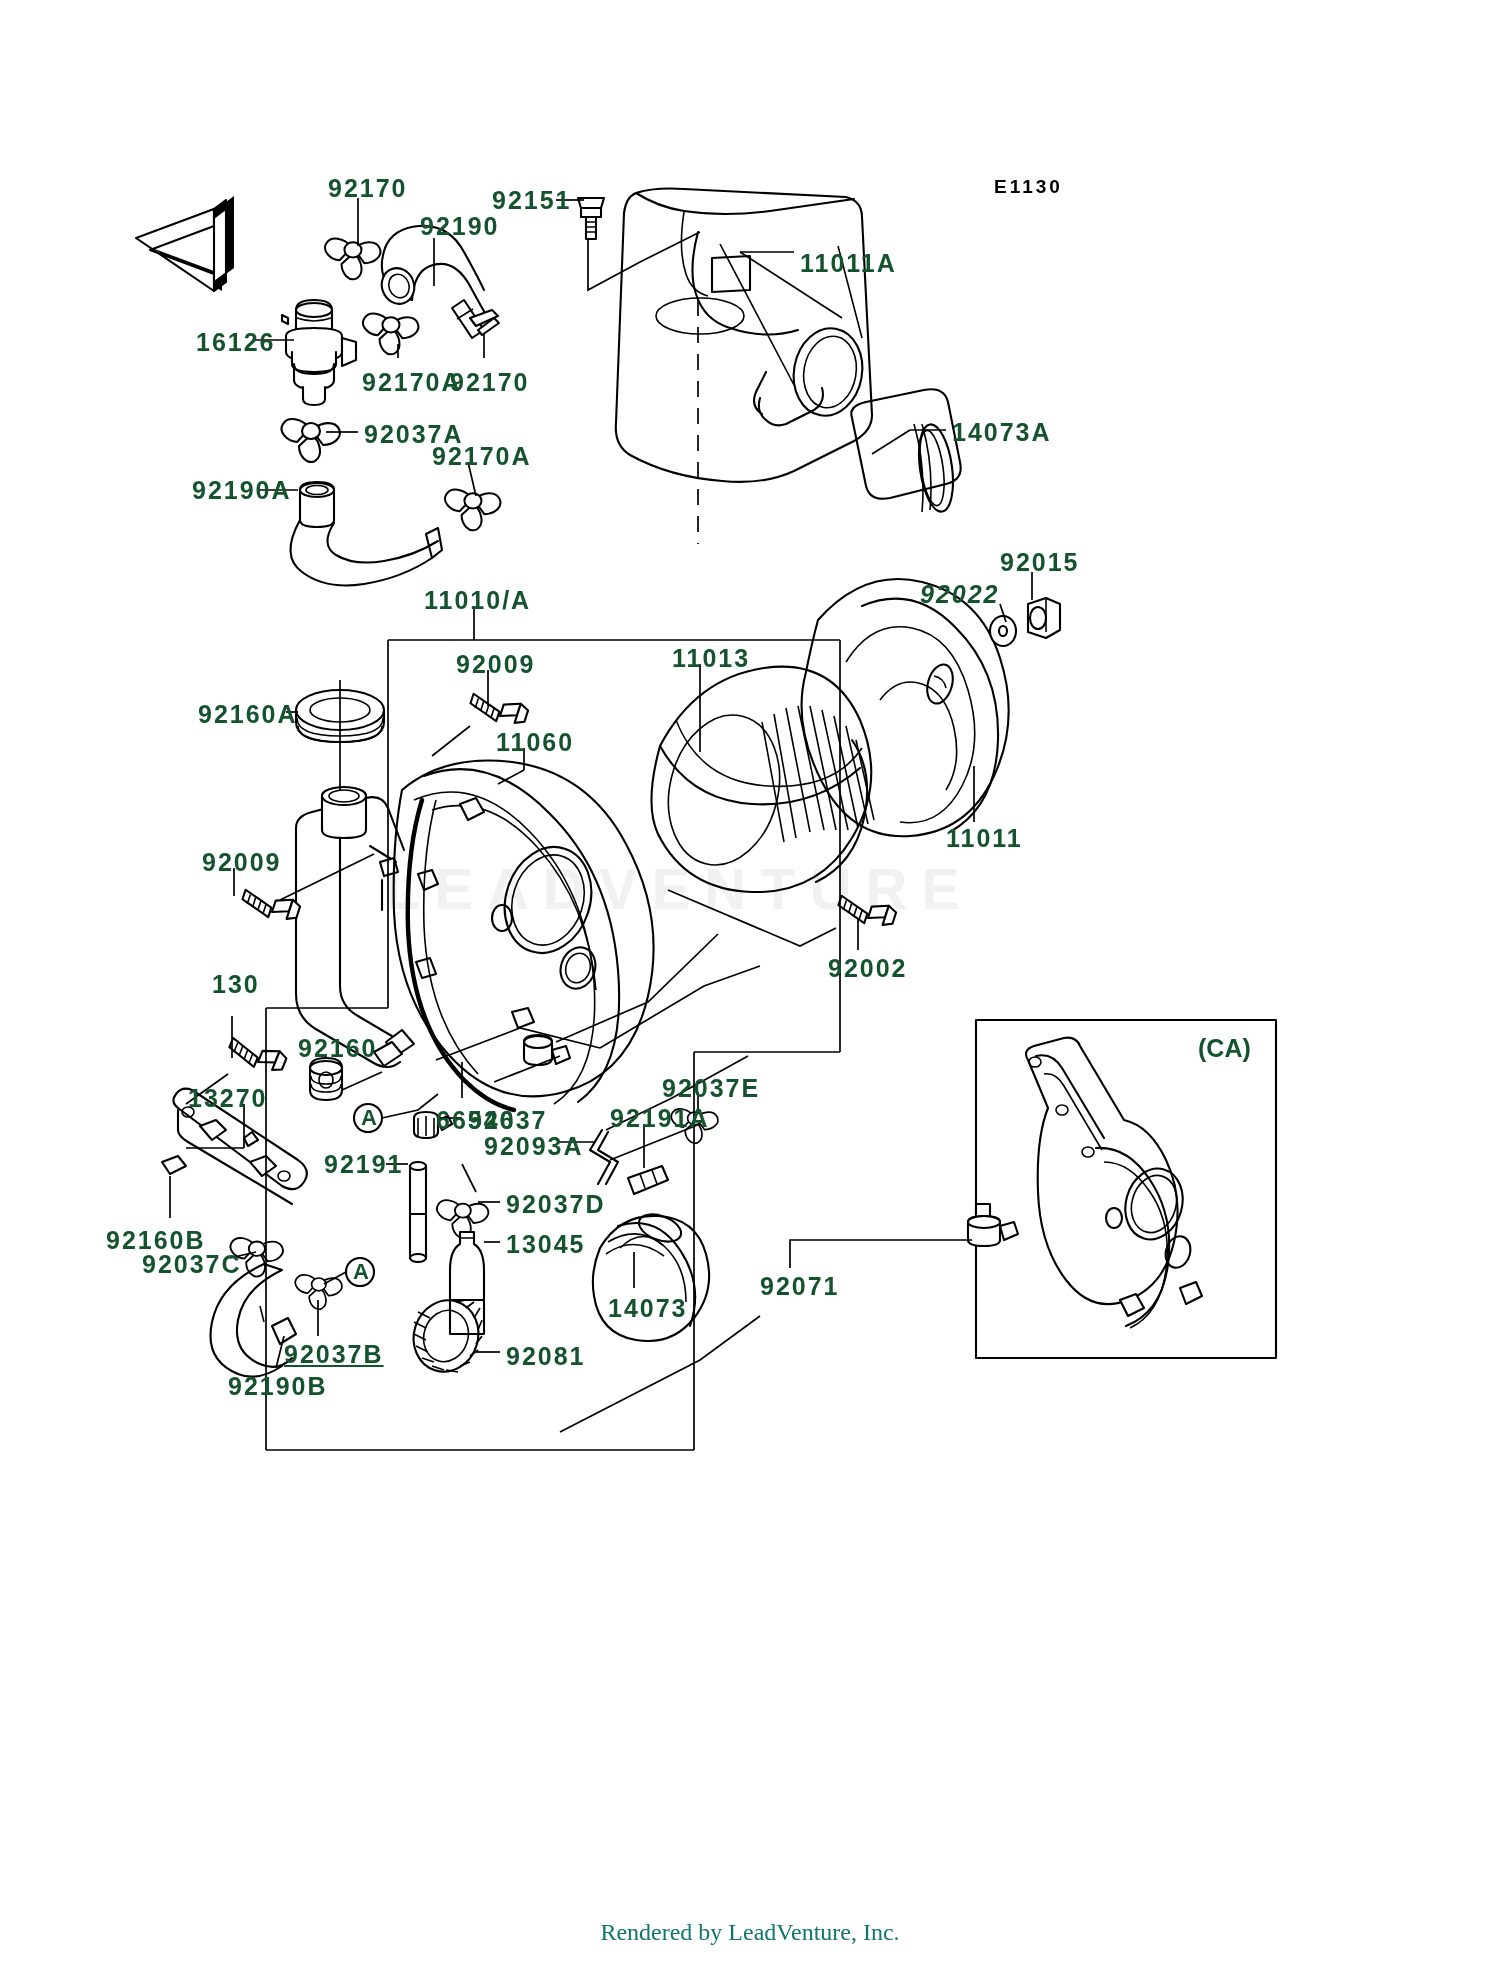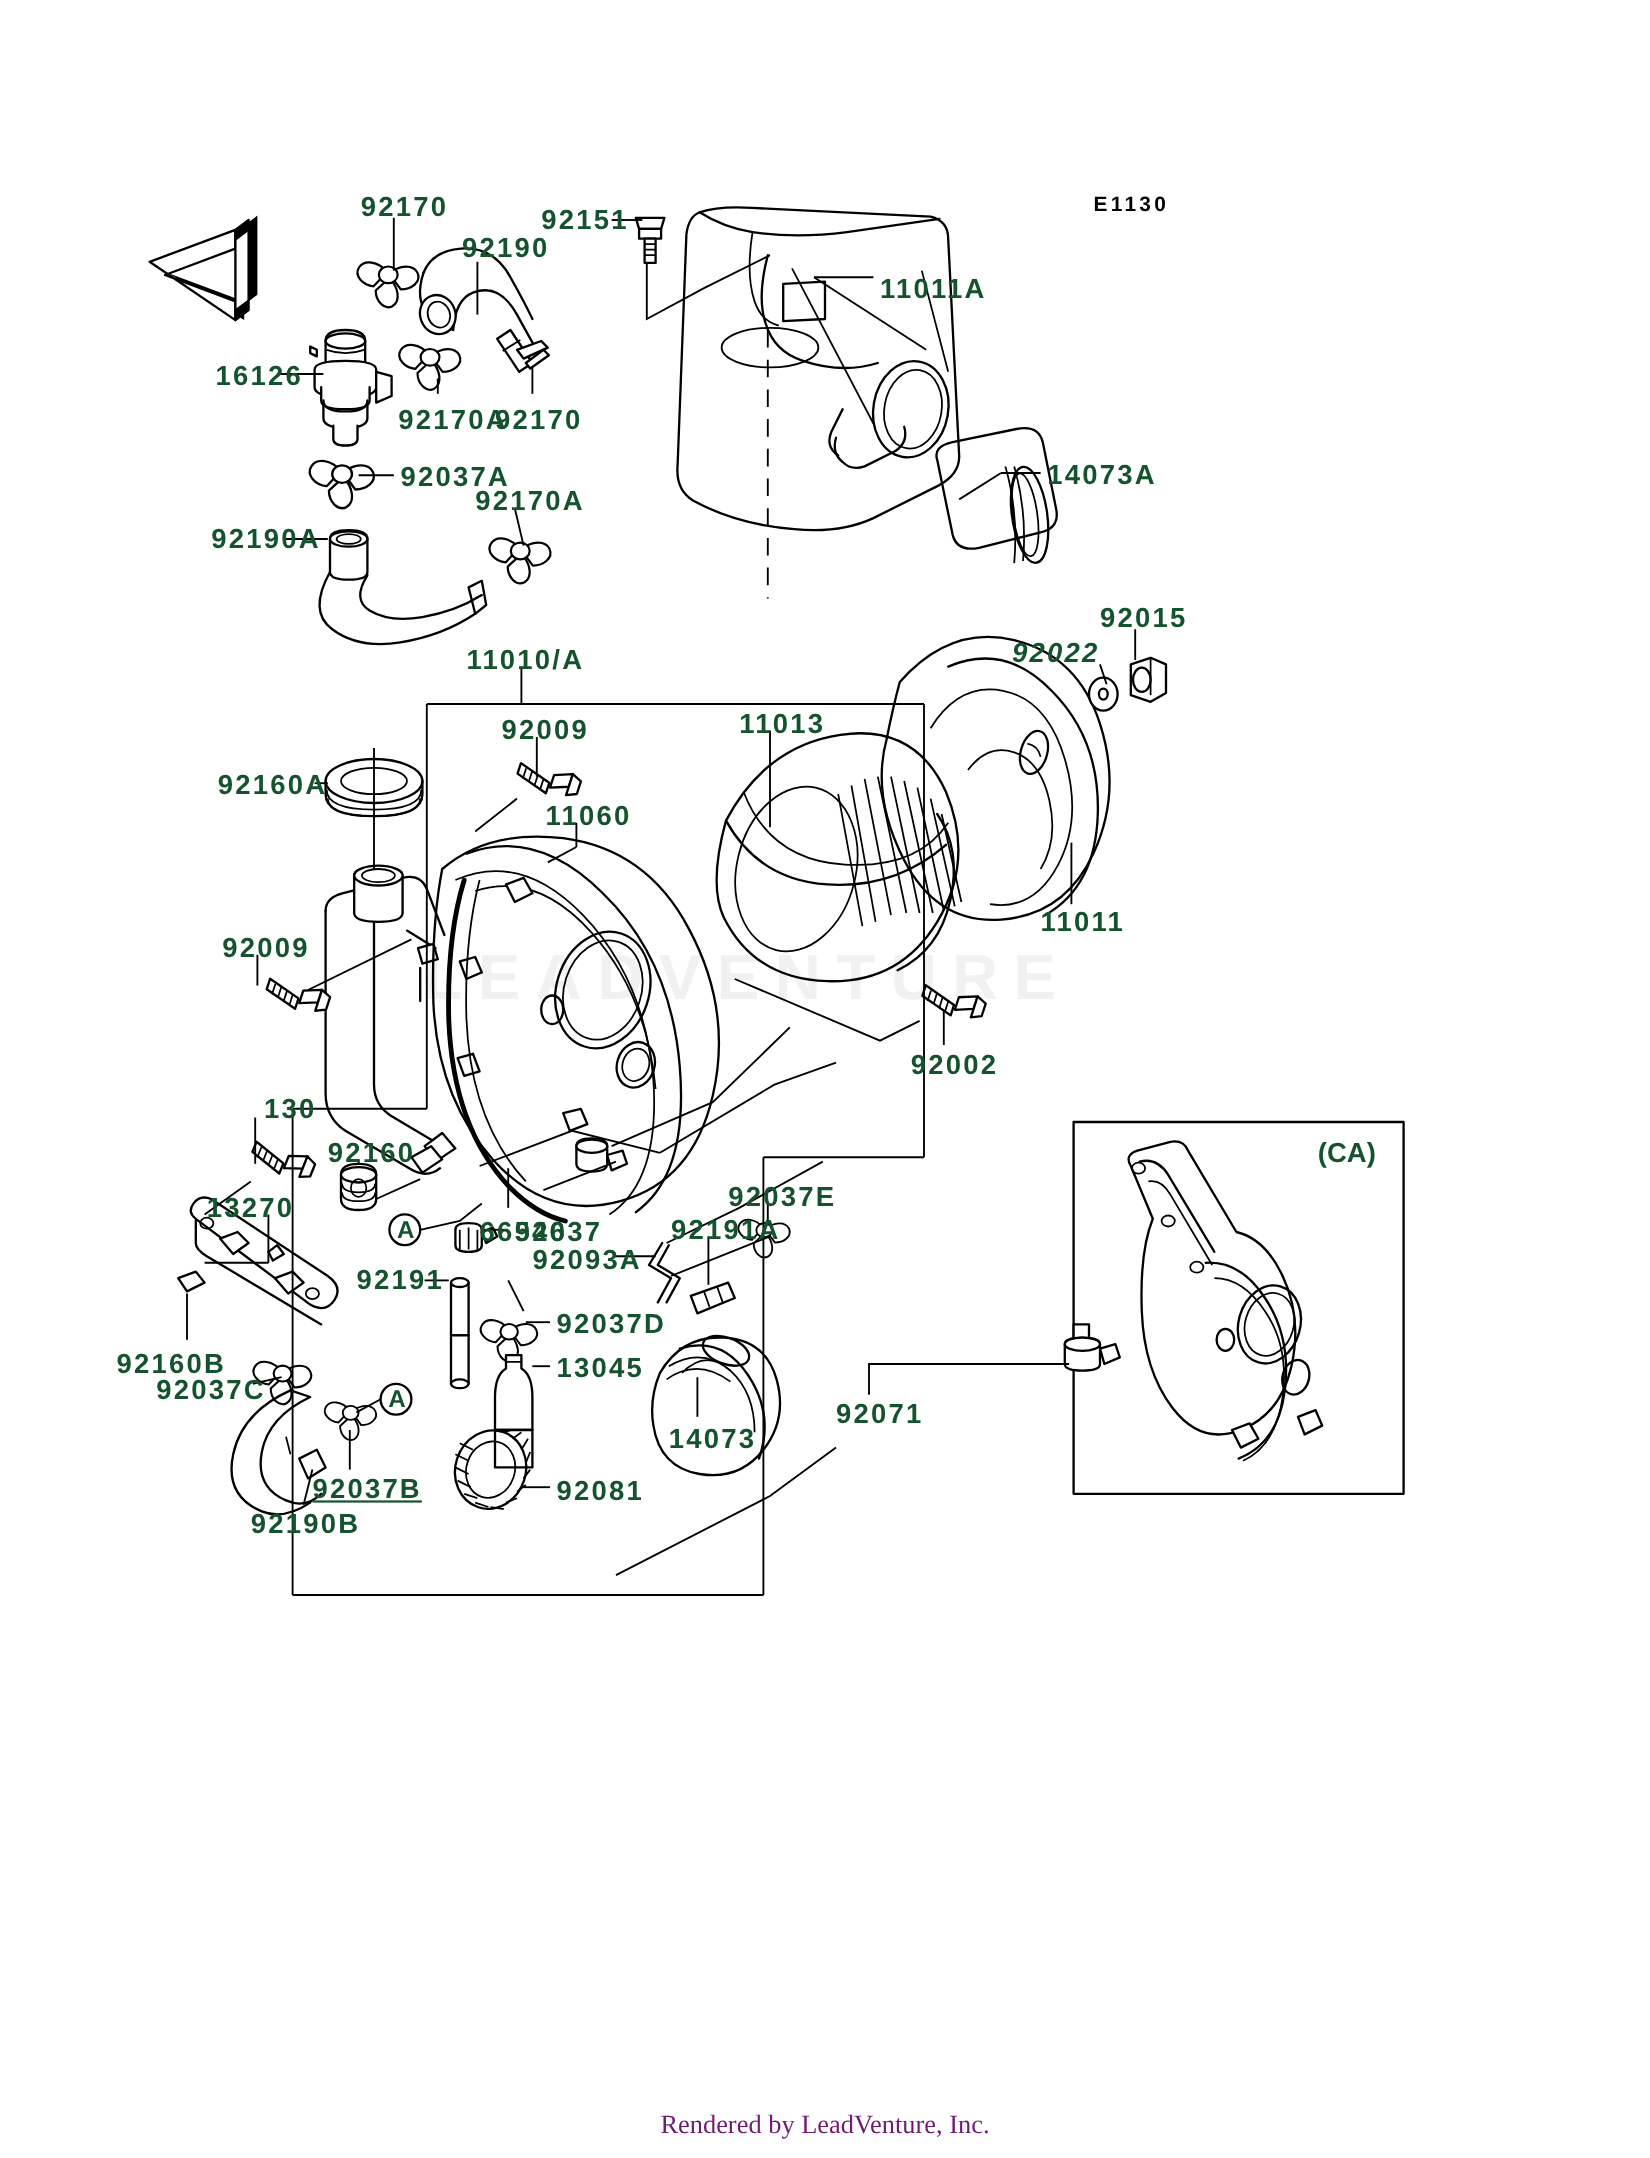--- a/index.html
+++ b/index.html
@@ -27,21 +27,21 @@
     font-family:"Liberation Sans", sans-serif;
     font-weight:bold;
     font-size:19px;
     letter-spacing:3px;
   }
   .footer{
     position:absolute;left:0;right:0;bottom:16px;
     text-align:center;
     font-family:"Liberation Serif", serif;
     font-size:24px;
-    color:#701a75;
+    color:#0f766e;
   }
   .wm{
     position:absolute;
     color:#f1f1f1;
     font-family:"Liberation Sans", sans-serif;
     font-weight:bold;
     letter-spacing:14px;
     font-size:58px;
     user-select:none;
   }
@@ -512,21 +512,21 @@
   <div class="lbl" style="left:1000px;top:550px;">92015</div>
   <div class="lbl" style="left:920px;top:582px;font-style:italic;">92022</div>
   <div class="lbl" style="left:424px;top:588px;">11010/A</div>
   <div class="lbl" style="left:672px;top:646px;">11013</div>
   <div class="lbl" style="left:456px;top:652px;">92009</div>
   <div class="lbl" style="left:198px;top:702px;">92160A</div>
   <div class="lbl" style="left:496px;top:730px;">11060</div>
   <div class="lbl" style="left:946px;top:826px;">11011</div>
   <div class="lbl" style="left:202px;top:850px;">92009</div>
   <div class="lbl" style="left:828px;top:956px;">92002</div>
-  <div class="lbl" style="left:212px;top:996px;margin-left:28px;">130</div>
+  <div class="lbl" style="left:212px;top:972px;">130</div>
   <div class="lbl" style="left:298px;top:1036px;">92160</div>
   <div class="lbl" style="left:662px;top:1076px;">92037E</div>
   <div class="lbl" style="left:188px;top:1086px;">13270</div>
   <div class="lbl" style="left:436px;top:1108px;">66546</div>
   <div class="lbl" style="left:468px;top:1108px;">92037</div>
   <div class="lbl" style="left:610px;top:1106px;">92191A</div>
   <div class="lbl" style="left:484px;top:1134px;">92093A</div>
   <div class="lbl" style="left:324px;top:1152px;">92191</div>
   <div class="lbl" style="left:506px;top:1192px;">92037D</div>
   <div class="lbl" style="left:106px;top:1228px;">92160B</div>

